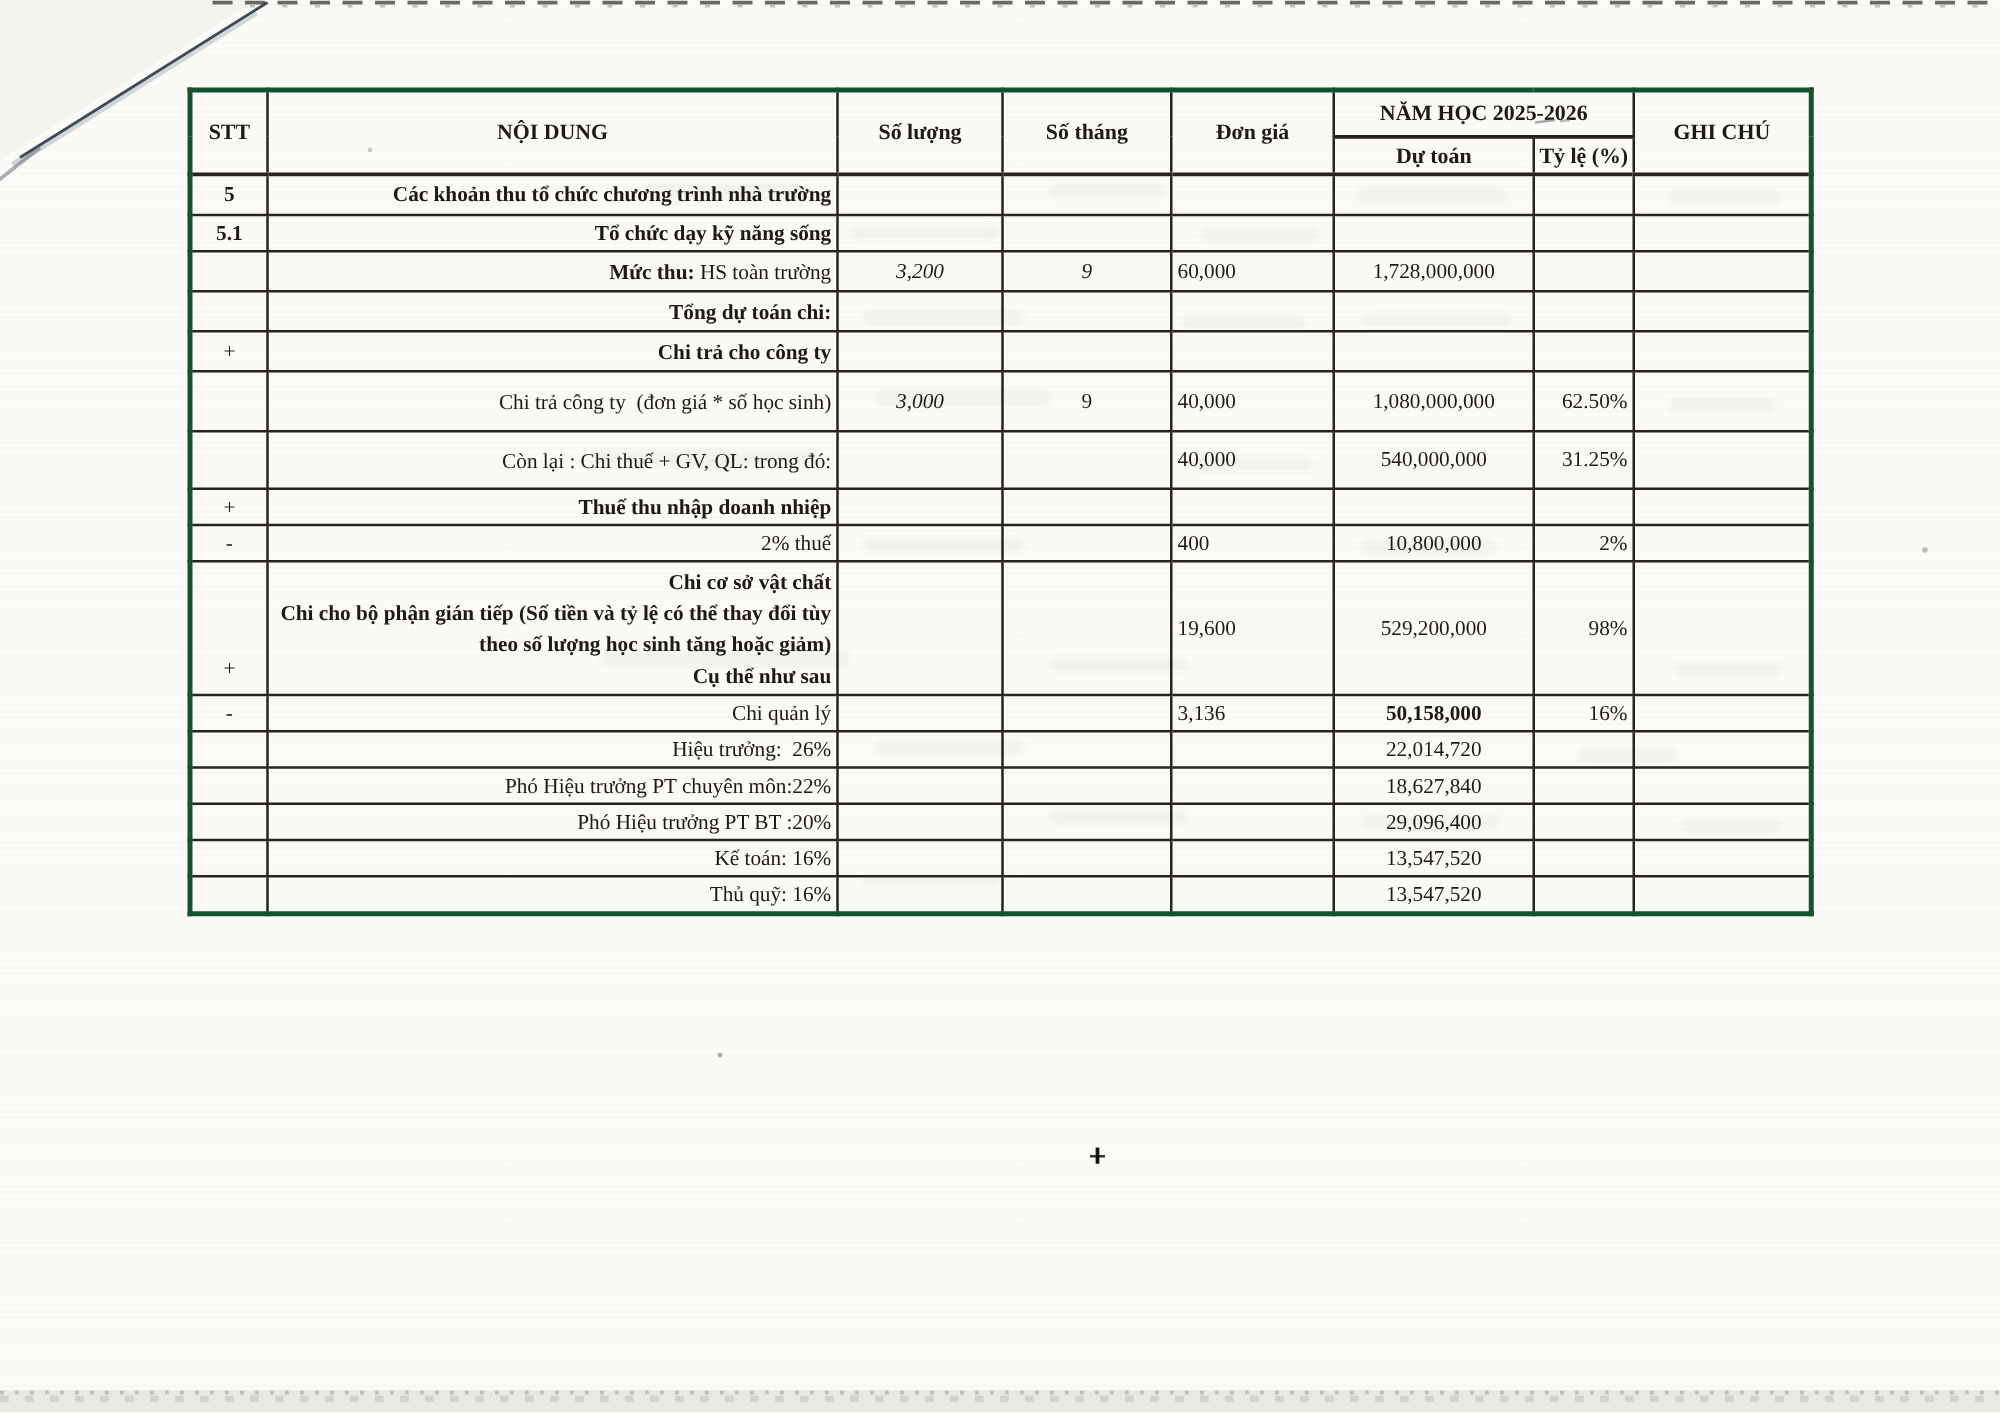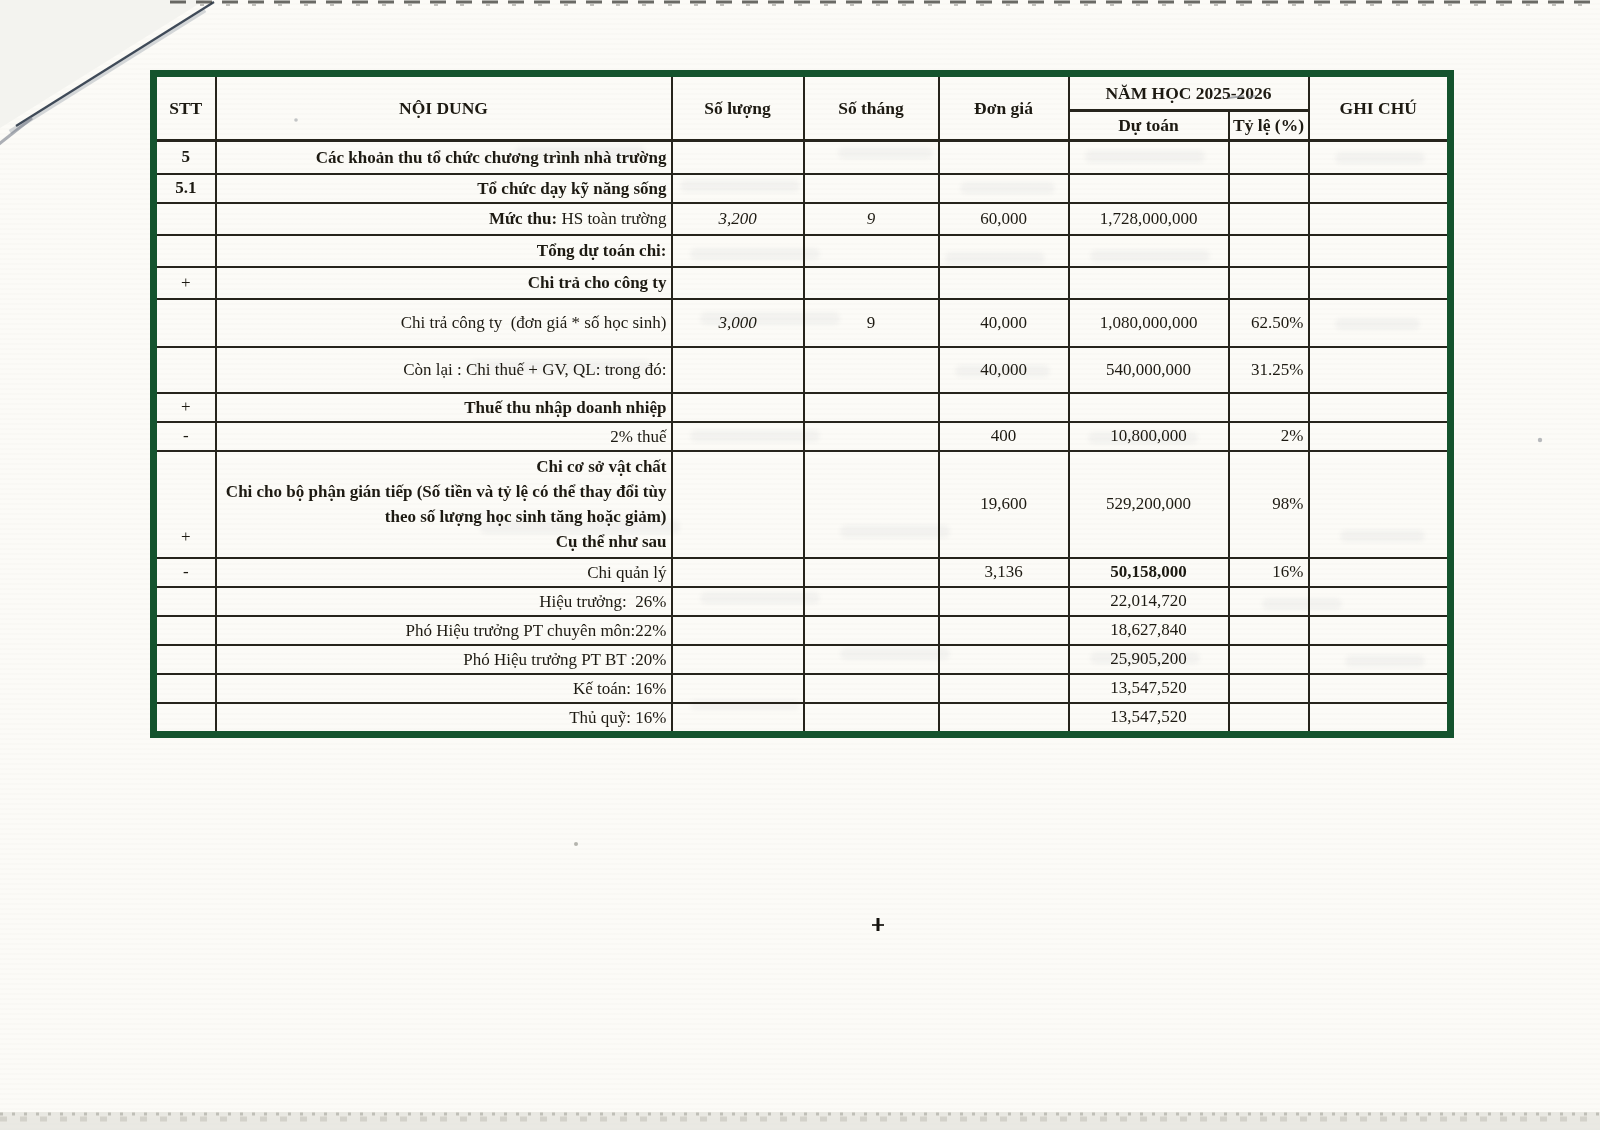--- a/index.html
+++ b/index.html
@@ -12,35 +12,35 @@
   .noise {
     position:absolute; inset:0; z-index:0; pointer-events:none;
     background:repeating-linear-gradient(0deg, rgba(120,118,105,0.02) 0 2px, transparent 2px 5px);
   }
   .smudges { position:absolute; inset:0; z-index:1; pointer-events:none; }
   .smudge { position:absolute; background:#6b7280; opacity:0.055; border-radius:6px; filter:blur(2px); }
 
   table.budget {
     position:absolute; left:150px; top:70px; z-index:2;
     width:1297px; table-layout:fixed; border-collapse:collapse;
-    border:7px solid #14532d;
+    border:4px solid #14532d;
   }
   .budget th, .budget td { border:2px solid #26241c; overflow:hidden; }
   .budget thead tr.h1 { height:37px; }
   .budget thead tr.h2 { height:30px; }
   .budget thead th {
     font-weight:bold; font-size:17.5px; text-align:center; vertical-align:middle;
     padding:1px 3px; border-bottom-width:3px;
   }
   .budget tbody td { font-size:17px; vertical-align:middle; padding:1px 4px; }
   .c-stt { text-align:center; font-size:16.5px; }
   .c-nd  { text-align:right; padding-left:6px; line-height:25px; }
   .c-nd .line { white-space:pre-wrap; }
   .c-sl, .c-st { text-align:center; font-size:16.5px; }
-  .c-dg { text-align:center; padding-right:14px; font-size:16.5px; }
+  .c-dg { text-align:left; padding-right:14px; font-size:16.5px; }
   .c-dt { text-align:center; padding-right:18px; font-size:16.5px; }
   .c-tl { text-align:right; padding-right:8px;  font-size:16.5px; }
   .c-gc { text-align:center; }
   .b { font-weight:bold; }
   .i { font-style:italic;text-align:center; }
   .vbottom { vertical-align:bottom !important; padding-bottom:10px !important; }
 
   svg.artifacts { position:absolute; inset:0; z-index:3; pointer-events:none; }
 </style>
 </head>
@@ -260,21 +260,21 @@
         <td class="c-gc"></td>
       </tr>
       <tr style="height: 28px;">
         <td class="c-stt"></td>
         <td class="c-nd">
           <div class="line"><span>Phó Hiệu trưởng PT BT :20%</span></div>
         </td>
         <td class="c-sl"></td>
         <td class="c-st"></td>
         <td class="c-dg"></td>
-        <td class="c-dt">25,905,200</td>
+        <td class="c-dt">29,096,400</td>
         <td class="c-tl"></td>
         <td class="c-gc"></td>
       </tr>
       <tr style="height: 27px;">
         <td class="c-stt"></td>
         <td class="c-nd">
           <div class="line"><span>Kế toán: 16%</span></div>
         </td>
         <td class="c-sl"></td>
         <td class="c-st"></td>

